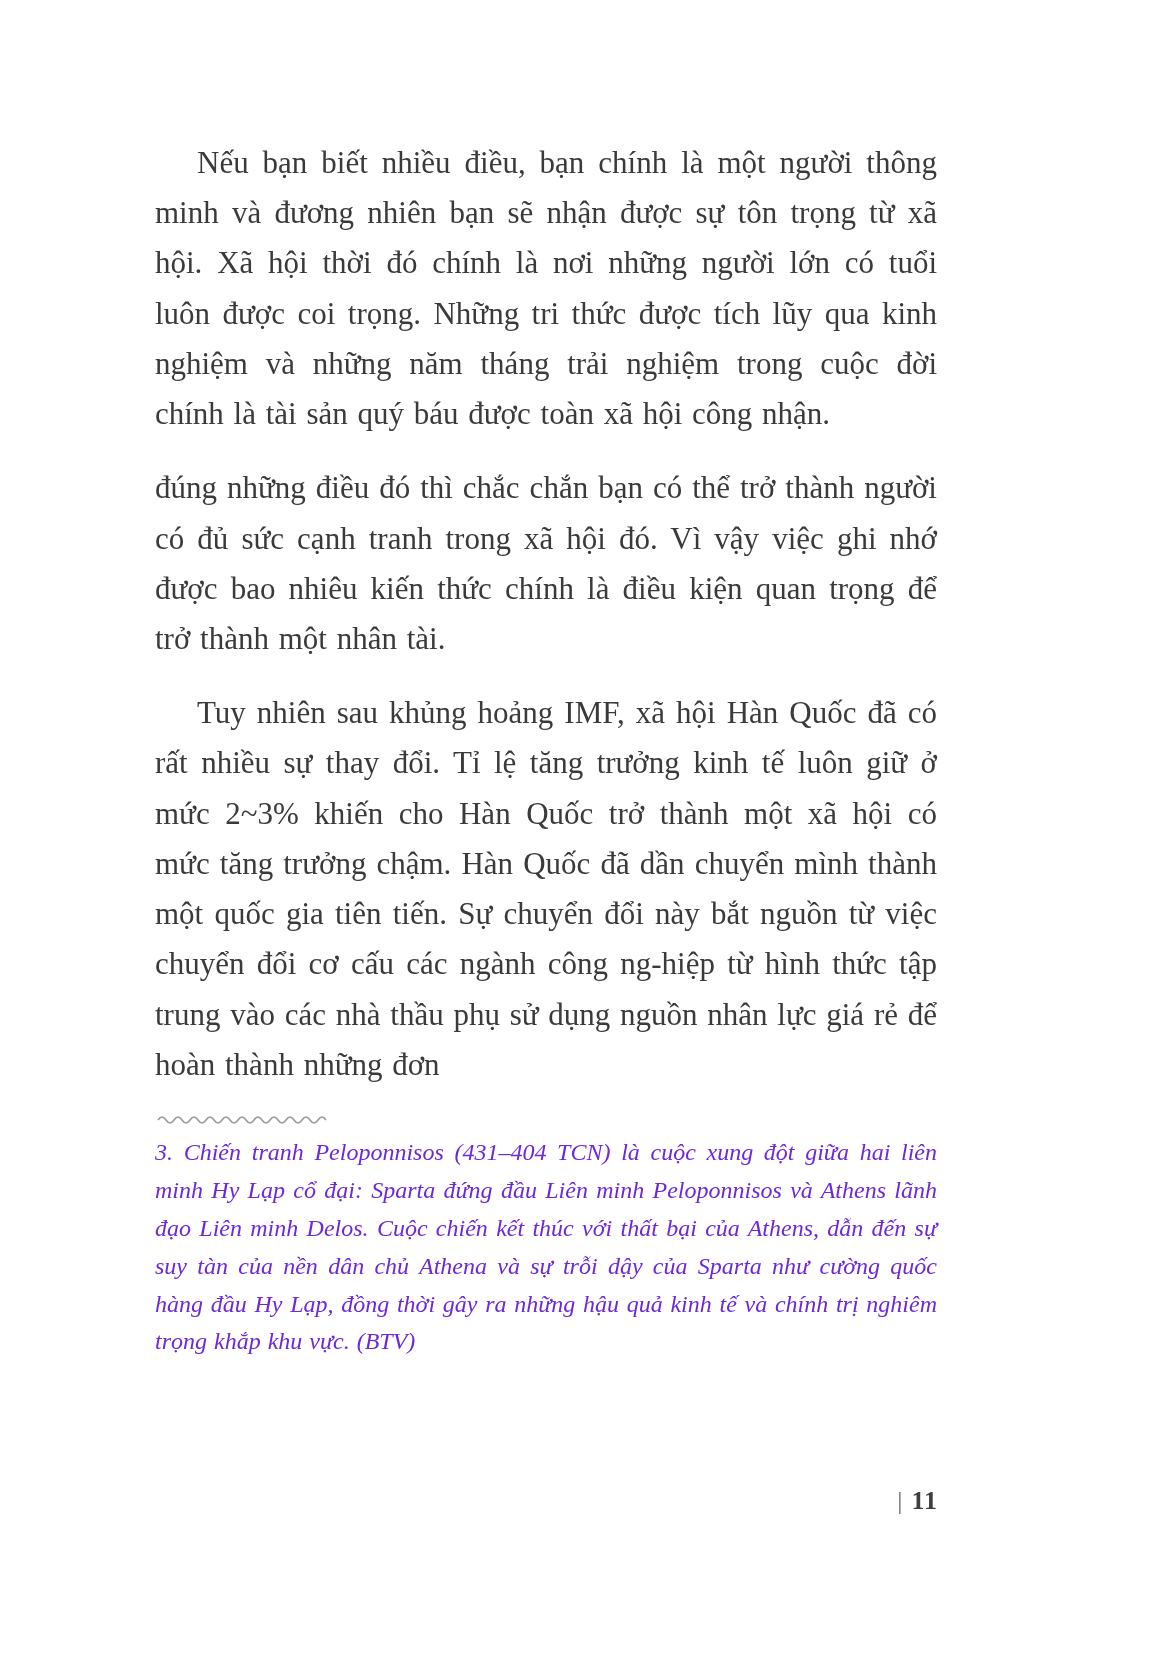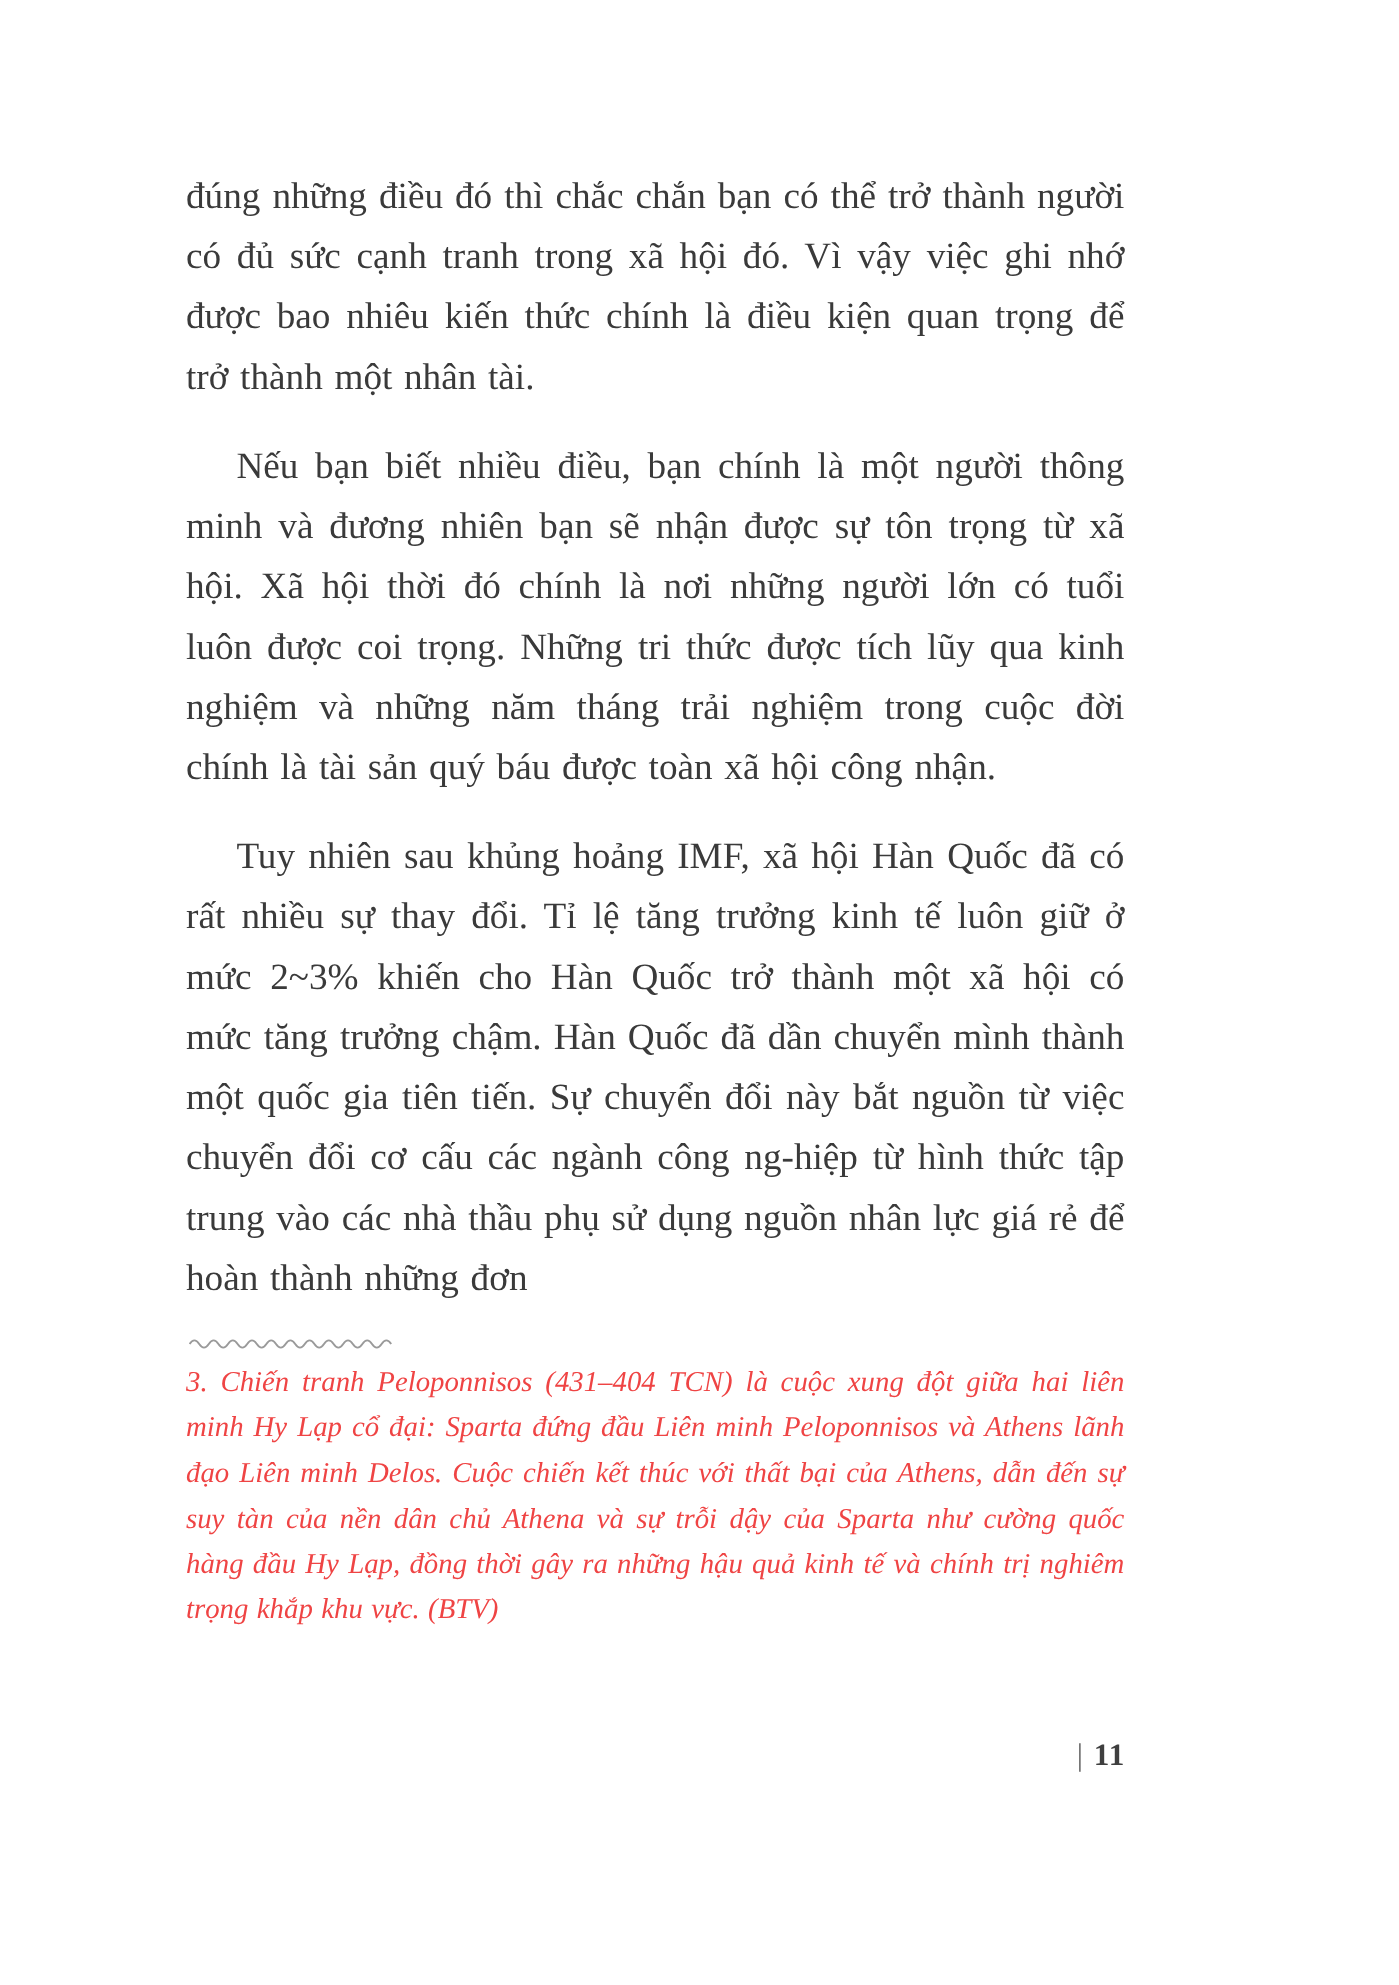--- a/index.html
+++ b/index.html
@@ -48,27 +48,27 @@
   .footnote-divider {
     display: block;
     margin: 0 0 8px 2px;
   }
   .footnote-text {
     font-size: 24px;
     font-style: italic;
     line-height: 1.58;
     text-align: justify;
     margin: 0;
-    color: #ef4444;
+    color: #6d28d9;
     word-spacing: 1px;
   }
   .page-number {
     position: absolute;
     right: 228px;
-    top: 1448px;
+    top: 1486px;
     font-size: 26px;
     color: #4a4a4a;
     letter-spacing: 1px;
   }
   .page-number .bar {
     color: #6a6a6a;
     font-weight: normal;
     margin-right: 8px;
   }
   .page-number .num {
@@ -76,23 +76,23 @@
     color: #3f3f3f;
   }
 </style>
 </head>
 <body>
 
 <div class="page">
 
   <div class="content">
 
+    <p class="para">Nếu bạn biết nhiều điều, bạn chính là một người thông minh và đương nhiên bạn sẽ nhận được sự tôn trọng từ xã hội. Xã hội thời đó chính là nơi những người lớn có tuổi luôn được coi trọng. Những tri thức được tích lũy qua kinh nghiệm và những năm tháng trải nghiệm trong cuộc đời chính là tài sản quý báu được toàn xã hội công nhận.</p>
+
     <p class="para no-indent">đúng những điều đó thì chắc chắn bạn có thể trở thành người có đủ sức cạnh tranh trong xã hội đó. Vì vậy việc ghi nhớ được bao nhiêu kiến thức chính là điều kiện quan trọng để trở thành một nhân tài.</p>
-
-    <p class="para">Nếu bạn biết nhiều điều, bạn chính là một người thông minh và đương nhiên bạn sẽ nhận được sự tôn trọng từ xã hội. Xã hội thời đó chính là nơi những người lớn có tuổi luôn được coi trọng. Những tri thức được tích lũy qua kinh nghiệm và những năm tháng trải nghiệm trong cuộc đời chính là tài sản quý báu được toàn xã hội công nhận.</p>
 
 
     <p class="para">Tuy nhiên sau khủng hoảng IMF, xã hội Hàn Quốc đã có rất nhiều sự thay đổi. Tỉ lệ tăng trưởng kinh tế luôn giữ ở mức 2~3% khiến cho Hàn Quốc trở thành một xã hội có mức tăng trưởng chậm. Hàn Quốc đã dần chuyển mình thành một quốc gia tiên tiến. Sự chuyển đổi này bắt nguồn từ việc chuyển đổi cơ cấu các ngành công ng-hiệp từ hình thức tập trung vào các nhà thầu phụ sử dụng nguồn nhân lực giá rẻ để hoàn thành những đơn</p>
 
     <div class="footnote">
       <svg class="footnote-divider" width="172" height="12" viewBox="0 0 172 12" aria-hidden="true">
         <path d="M1,6 Q5,0 9,6 T17,6 T25,6 T33,6 T41,6 T49,6 T57,6 T65,6 T73,6 T81,6 T89,6 T97,6 T105,6 T113,6 T121,6 T129,6 T137,6 T145,6 T153,6 T161,6 T169,6" fill="none" stroke="#9a9a9a" stroke-width="1.6"></path>
       </svg>
       <p class="footnote-text">3. Chiến tranh Peloponnisos (431–404 TCN) là cuộc xung đột giữa hai liên minh Hy Lạp cổ đại: Sparta đứng đầu Liên minh Peloponnisos và Athens lãnh đạo Liên minh Delos. Cuộc chiến kết thúc với thất bại của Athens, dẫn đến sự suy tàn của nền dân chủ Athena và sự trỗi dậy của Sparta như cường quốc hàng đầu Hy Lạp, đồng thời gây ra những hậu quả kinh tế và chính trị nghiêm trọng khắp khu vực. (BTV)</p>
     </div>

